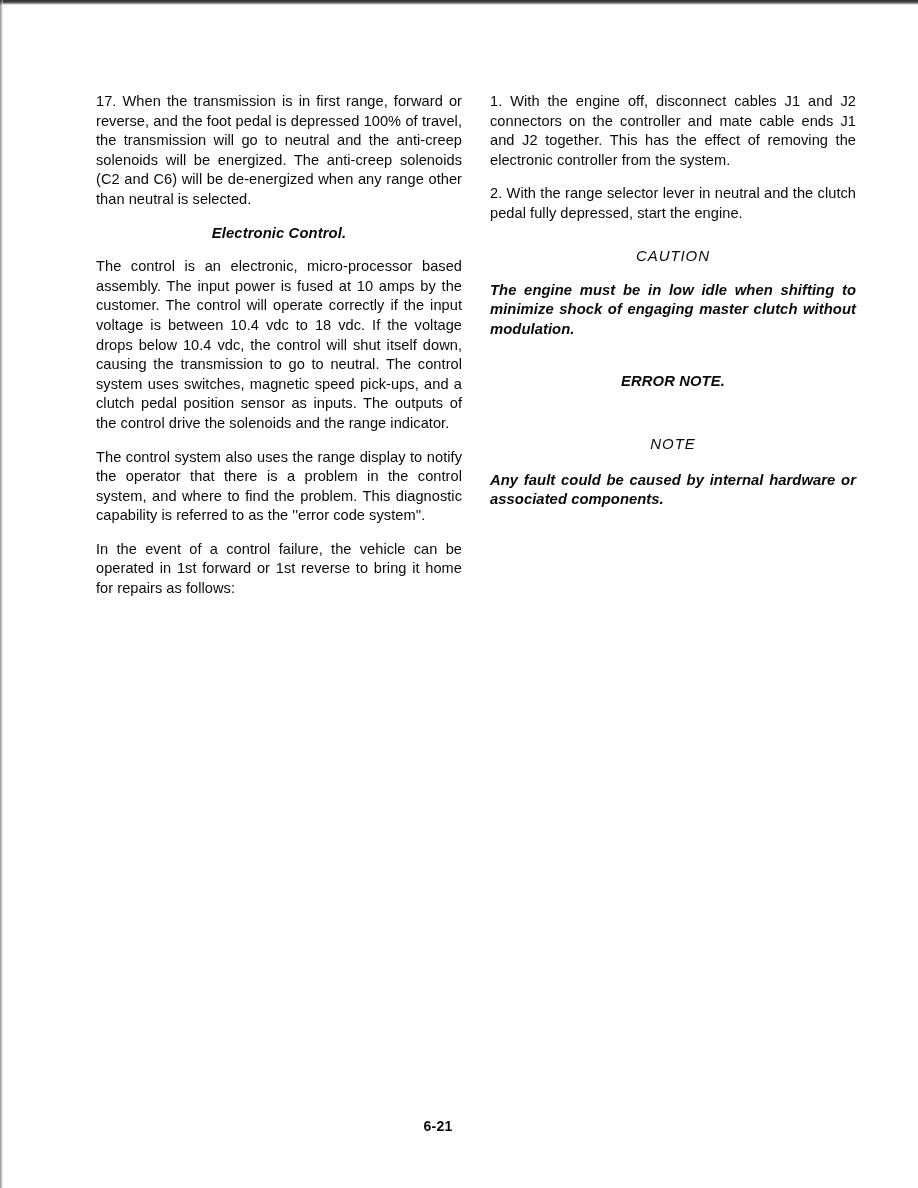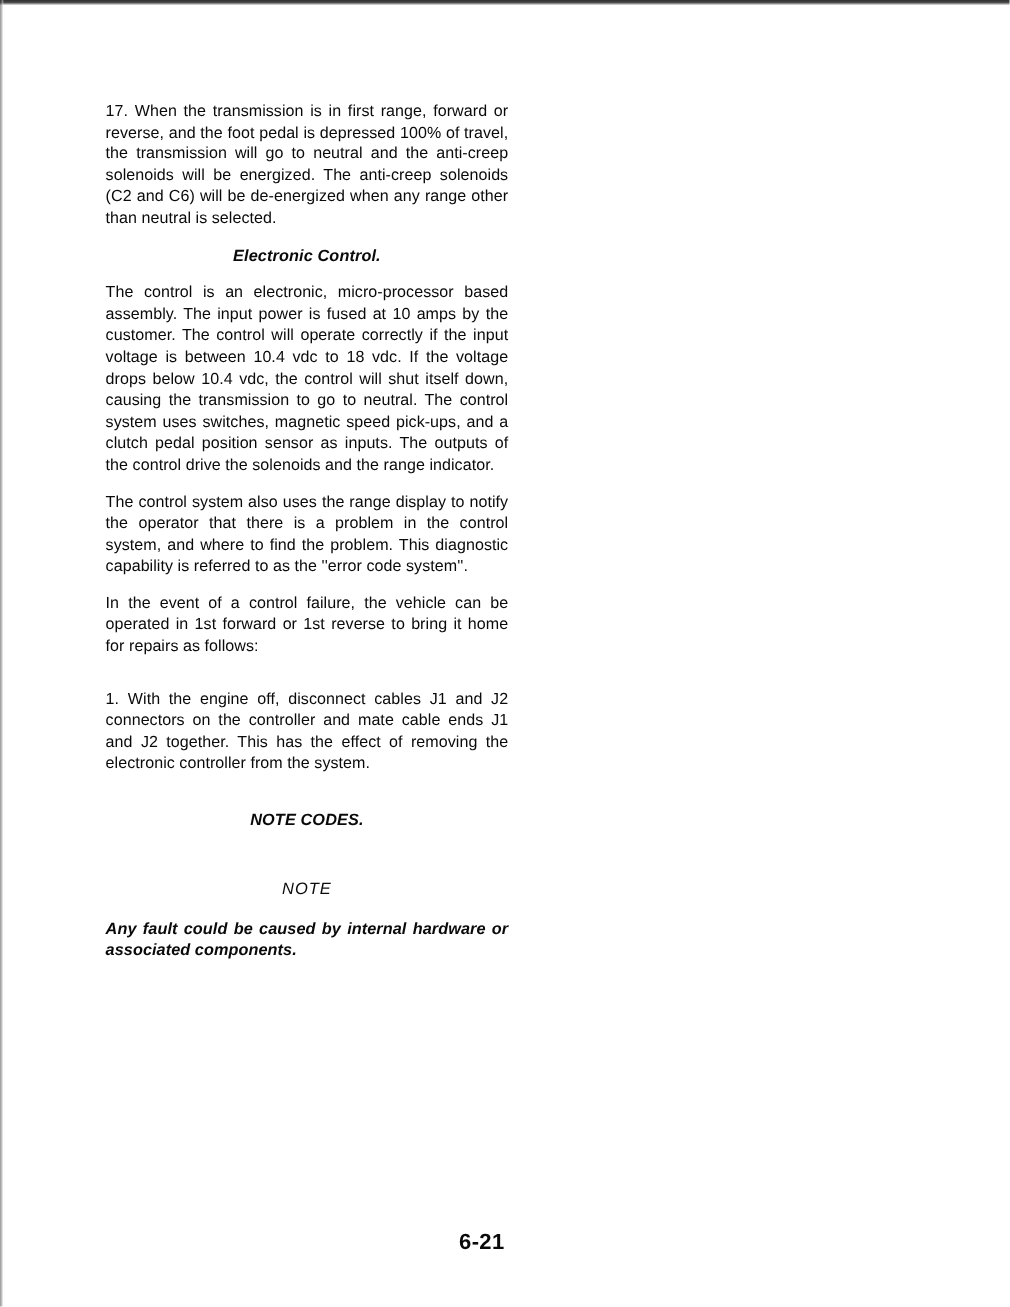--- a/index.html
+++ b/index.html
@@ -38,21 +38,21 @@
     height: 1188px;
     background: linear-gradient(to right, #2a2a2a 0%, #9a9a9a 60%, #ffffff 100%);
     opacity: 0.5;
   }
   .columns {
     position: absolute;
     left: 96px;
     top: 92px;
     width: 760px;
     display: flex;
-    flex-direction: column;
+    flex-direction: row;
     gap: 28px;
   }
   .col {
     width: 366px;
   }
   .col-right {
     width: 366px;
   }
   p.body {
     margin: 0 0 14px 0;
@@ -100,21 +100,21 @@
   p.admon-body.last {
     margin-bottom: 2px;
   }
   .spacer-18 { height: 18px; }
   .page-footer {
     position: absolute;
     left: 0;
     top: 1118px;
     width: 876px;
     text-align: center;
-    font-size: 20px;
+    font-size: 14px;
     font-weight: bold;
     letter-spacing: 0.3px;
   }
 </style>
 </head>
 <body>
 
 <div class="page">
 
   <div class="scan-edge-top"></div>
@@ -131,27 +131,30 @@
 
       <p class="body">The control system also uses the range display to notify the operator that there is a problem in the control system, and where to find the problem. This diagnostic capability is referred to as the ''error code system''.</p>
 
 
       <p class="body last">In the event of a control failure, the vehicle can be operated in 1st forward or 1st reverse to bring it home for repairs as follows:</p>
     </div>
 
     <div class="col-right">
       <p class="body">1.  With the engine off, disconnect cables J1 and J2 connectors on the controller and mate cable ends J1 and J2 together. This has the effect of removing the electronic controller from the system.</p>
 
+      <p class="body">2.  With the range selector lever in neutral and the clutch pedal fully depressed, start the engine.</p>
 
+      <div class="admon-label">CAUTION</div>
 
+      <p class="admon-body">The engine must be in low idle when shifting to minimize shock of engaging master clutch without modulation.</p>
 
       <div class="spacer-18"></div>
 
 
-      <h3 class="heading">NOTE CODES.</h3>
+      <h3 class="heading">ERROR NOTE.</h3>
 
 
       <div class="admon-label note">NOTE</div>
 
       <p class="admon-body last">Any fault could be caused by internal hardware or associated components.</p>
     </div>
 
   </div>
 
   <div class="page-footer">6-21</div>

